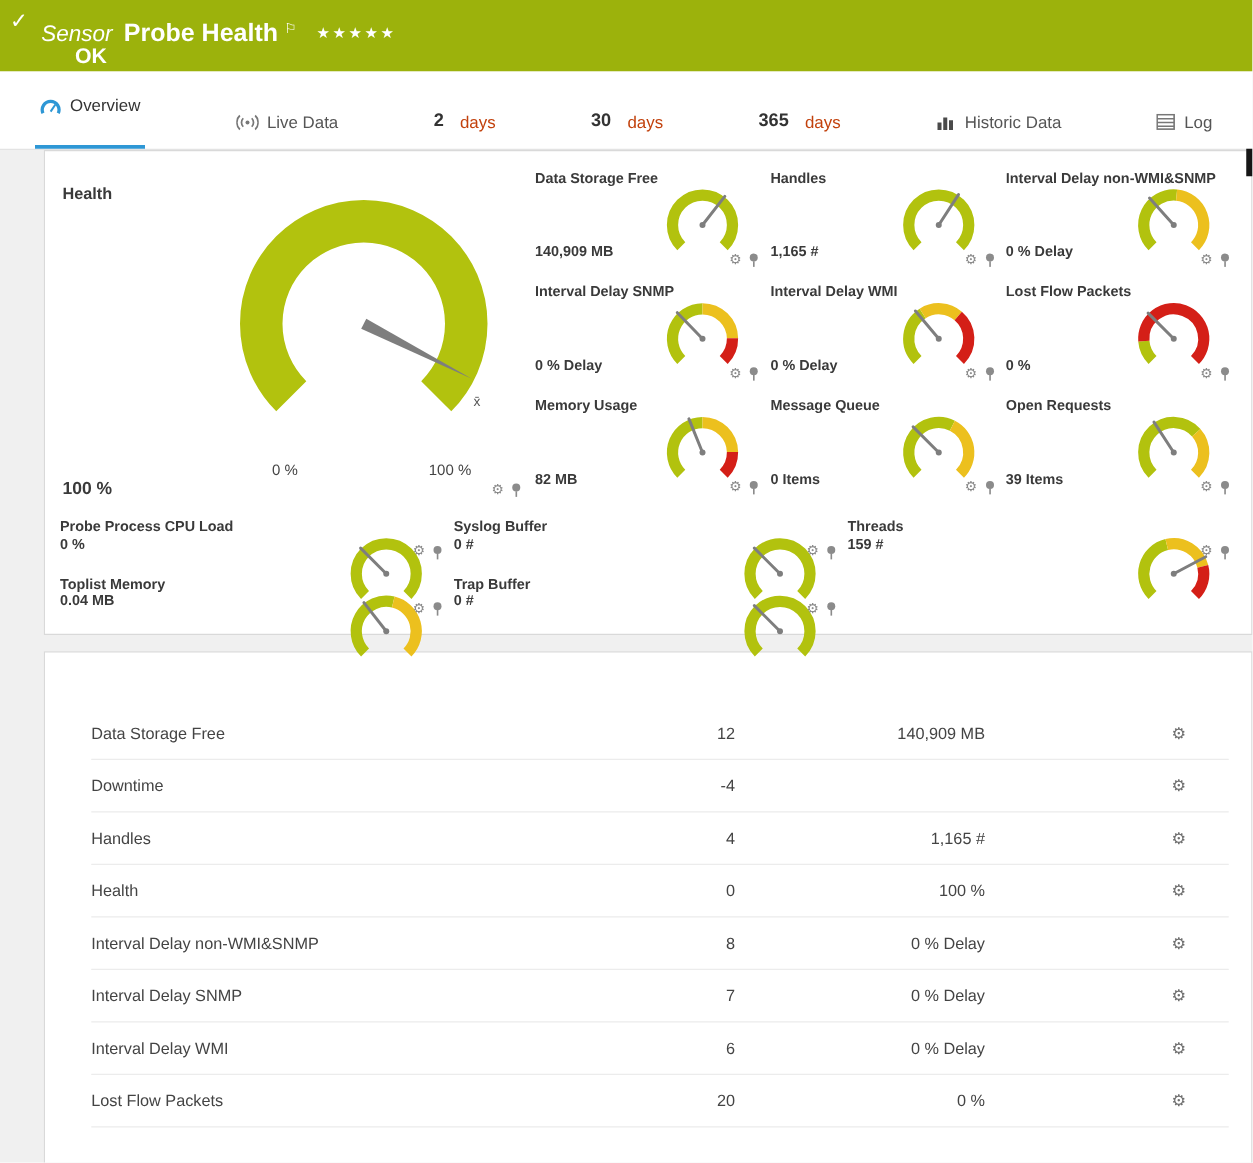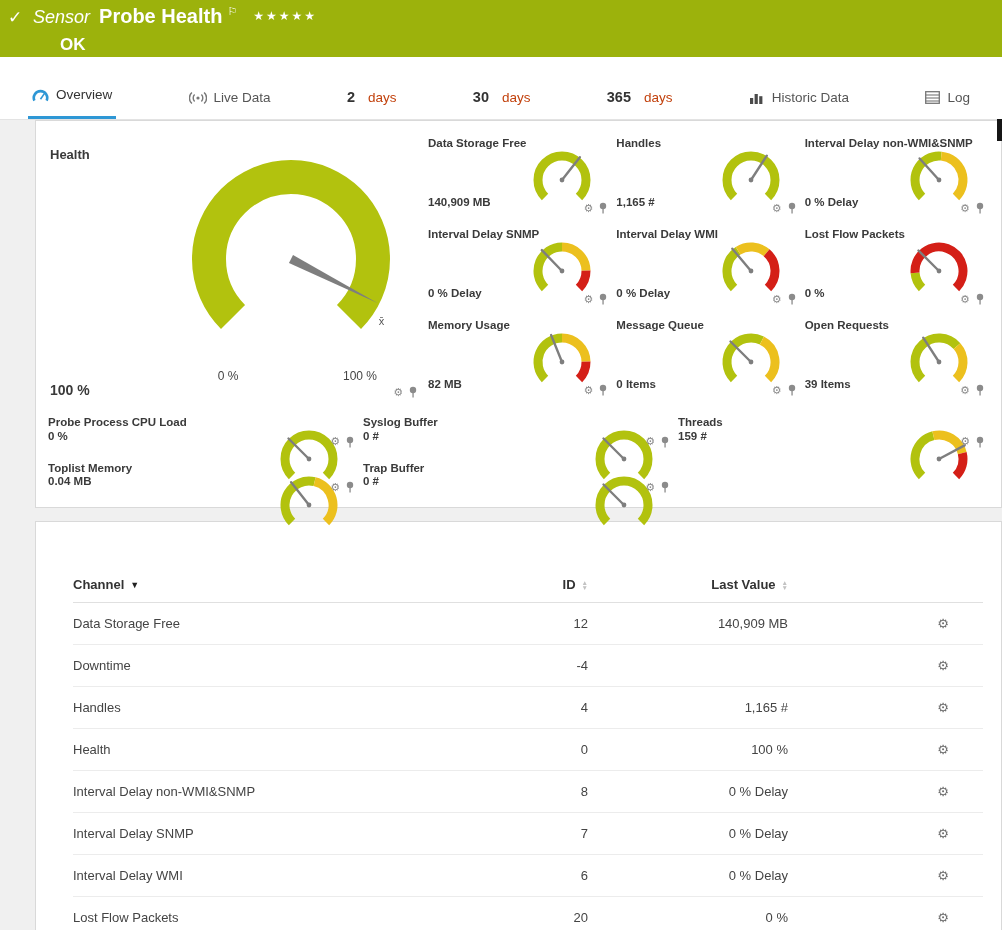--- a/index.html
+++ b/index.html
@@ -5,32 +5,32 @@
   html,body{margin:0;padding:0;}
   body{
     width:1002px;height:930px;overflow:hidden;position:relative;
     background:#f0f0f0;
     font-family:"Liberation Sans","DejaVu Sans",sans-serif;
     -webkit-font-smoothing:antialiased;
   }
   
   .hdr{height:57px;position:relative;color:#fff;}
   .hdr-check{position:absolute;left:8px;top:7px;font-size:17px;font-weight:bold;}
-  .hdr-line{position:absolute;left:33px;top:5px;white-space:nowrap;}
+  .hdr-line{position:absolute;left:33px;top:16px;white-space:nowrap;}
   .sensor-word{font-style:italic;font-size:18px;}
   .sensor-name{font-weight:bold;font-size:20px;margin-left:9px;}
   .flag{font-size:11px;vertical-align:top;margin-left:5px;}
   .stars{margin-left:16px;font-size:12px;letter-spacing:2px;vertical-align:3px;}
   .hdr-ok{position:absolute;left:60px;top:35px;font-size:17px;font-weight:bold;}
   
   .tabs{height:62px;background:#fff;border-bottom:1px solid #e3e3e3;
         display:flex;align-items:flex-end;justify-content:space-between;padding:0 28px;}
   .tab{display:flex;align-items:center;gap:7px;padding:0 4px 14px 4px;
        font-size:13.5px;color:#555;cursor:pointer;white-space:nowrap;}
-  .tab.active{border-bottom:3px solid #2e97d5;padding-bottom:14px;color:#333;}
+  .tab.active{border-bottom:3px solid #2e97d5;padding-bottom:24px;color:#333;}
   .tab .num{font-weight:bold;font-size:14.5px;color:#333;margin-right:6px;}
   .tab .word{color:#c2410c;}
   
   .panel{background:#fff;border:1px solid #d9d9d9;margin-left:35px;}
   .gauge-panel{padding:10px 8px 6px 12px;}
   .top-grid{display:grid;grid-template-columns:380px 1fr 1fr 1fr;grid-auto-rows:91px;}
   .bottom-grid{display:grid;grid-template-columns:repeat(3,1fr);height:91px;margin-top:6px;}
   .gcell{position:relative;}
   .gtitle{position:absolute;left:0;right:2px;top:6px;font-size:11.5px;font-weight:bold;color:#3a3a3a;
           white-space:nowrap;overflow:hidden;}
@@ -383,39 +383,20 @@
       <svg class="pin" width="10" height="12" viewBox="0 0 10 12">
         <circle cx="5" cy="4" r="3.2" fill="#8b8b8b"></circle>
             <rect x="4.4" y="7" width="1.3" height="4.5" fill="#8b8b8b"></rect>
       </svg>
     </div>
   </div>
     </div>
 </div>
 
 <div class="panel table-panel">
-  <div class="tgrid thead">
-    <div>
-      <span>Channel</span><span class="caret">▼</span>
-    </div>
-    <div class="th-id">
-      <span>ID</span><span class="sorts">
-          <span>▲</span>
-          <span>▼</span>
-        </span>
-    </div>
-    <div class="th-val">
-      <span>Last Value</span><span class="sorts">
-          <span>▲</span>
-          <span>▼</span>
-        </span>
-    </div>
-    <div></div>
-    <div class="th-gear"></div>
-  </div>
   <div id="table-body">
       <div class="tgrid trow">
     <div class="tc-channel">Data Storage Free</div>
     <div class="tc-id">12</div>
     <div class="tc-val">140,909 MB</div>
     <div></div>
     <div class="tc-gear"><span class="row-gear">⚙</span></div>
   </div>
       <div class="tgrid trow">
     <div class="tc-channel">Downtime</div>

